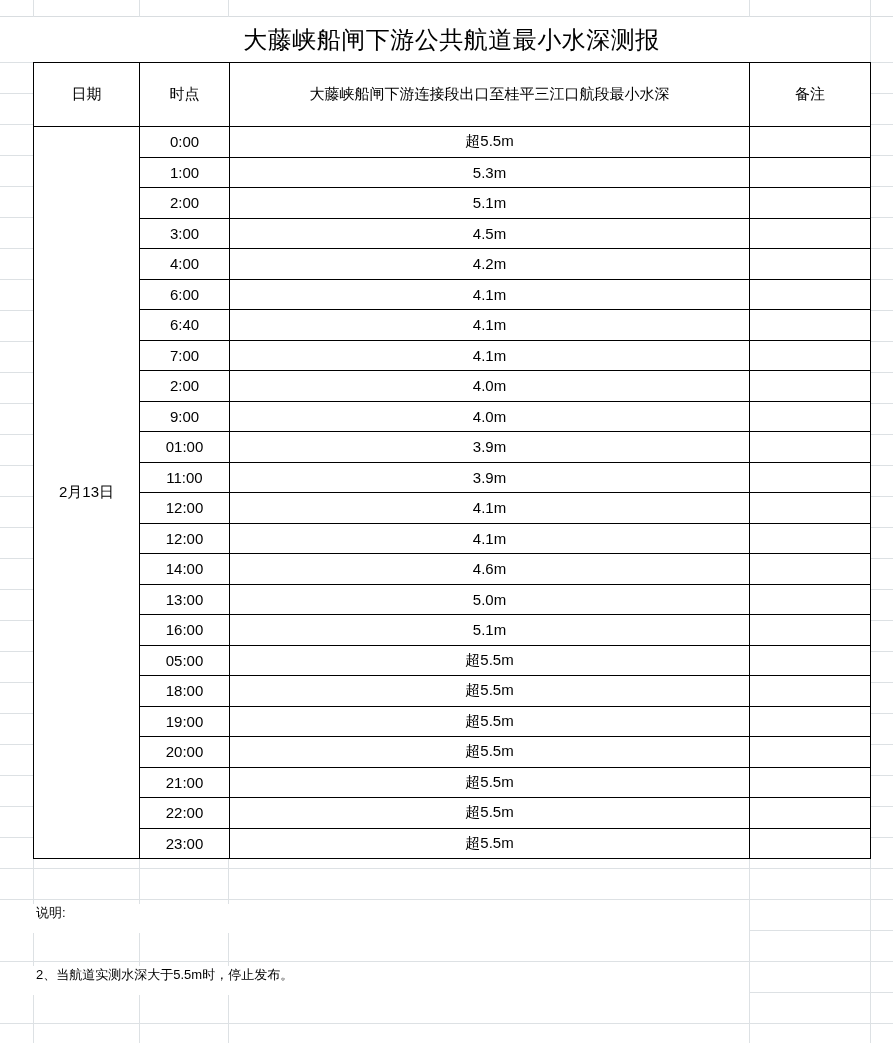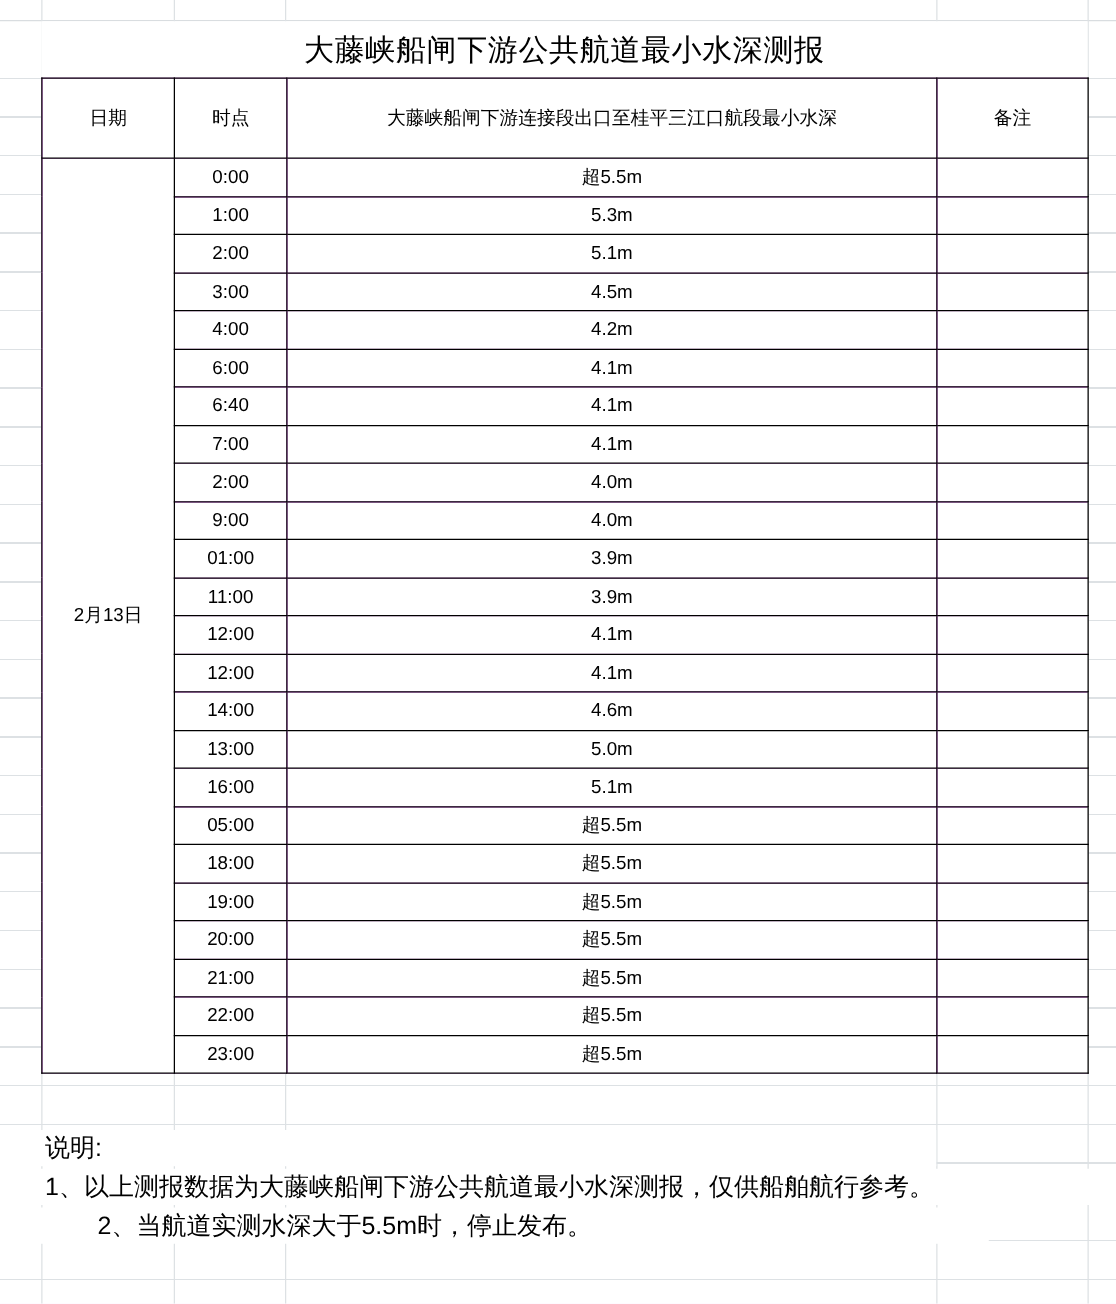--- a/index.html
+++ b/index.html
@@ -57,27 +57,27 @@
     padding: 0; overflow: hidden; white-space: nowrap;
     background: #ffffff;
   }
   table.depth-table th { height: 63px; }
   table.depth-table td { height: 29.5px; }
 
   
   .note-row {
     position: absolute; left: 0; z-index: 2;
     background: #ffffff; height: 29px;
-    display: flex; align-items: center;
-    font-size: 20px; white-space: nowrap;
+    display: flex; 
+    font-size: 13px; white-space: nowrap;
   }
   .note-row .note-text { padding-left: 36px; }
   #note-label { top: 904px; width: 749px; }
   #note-1     { top: 935px; width: 893px; }
-  #note-2     { top: 966px; width: 749px; padding-left: 42px; }
+  #note-2     { top: 966px; width: 749px; }
 </style>
 </head>
 <body>
 
 <div id="screen">
 
   <div id="grid-h-top"></div>
   <div id="grid-h-rows"></div>
   <div class="grid-v" style="left:33px"></div>
   <div class="grid-v" style="left:139px"></div>
@@ -227,20 +227,17 @@
     <td class="depth-cell">超5.5m</td>
     <td class="remark-cell"></td>
   </tr>
         </tbody>
     </table>
   </div>
 
   <div id="note-label" class="note-row">
     <span class="note-text">说明:</span>
   </div>
-  <div id="note-1" class="note-row">
-    <span class="note-text">1、以上测报数据为大藤峡船闸下游公共航道最小水深测报，仅供船舶航行参考。</span>
-  </div>
   <div id="note-2" class="note-row">
     <span class="note-text">2、当航道实测水深大于5.5m时，停止发布。</span>
   </div>
 
 </div>
 
 </body></html>

